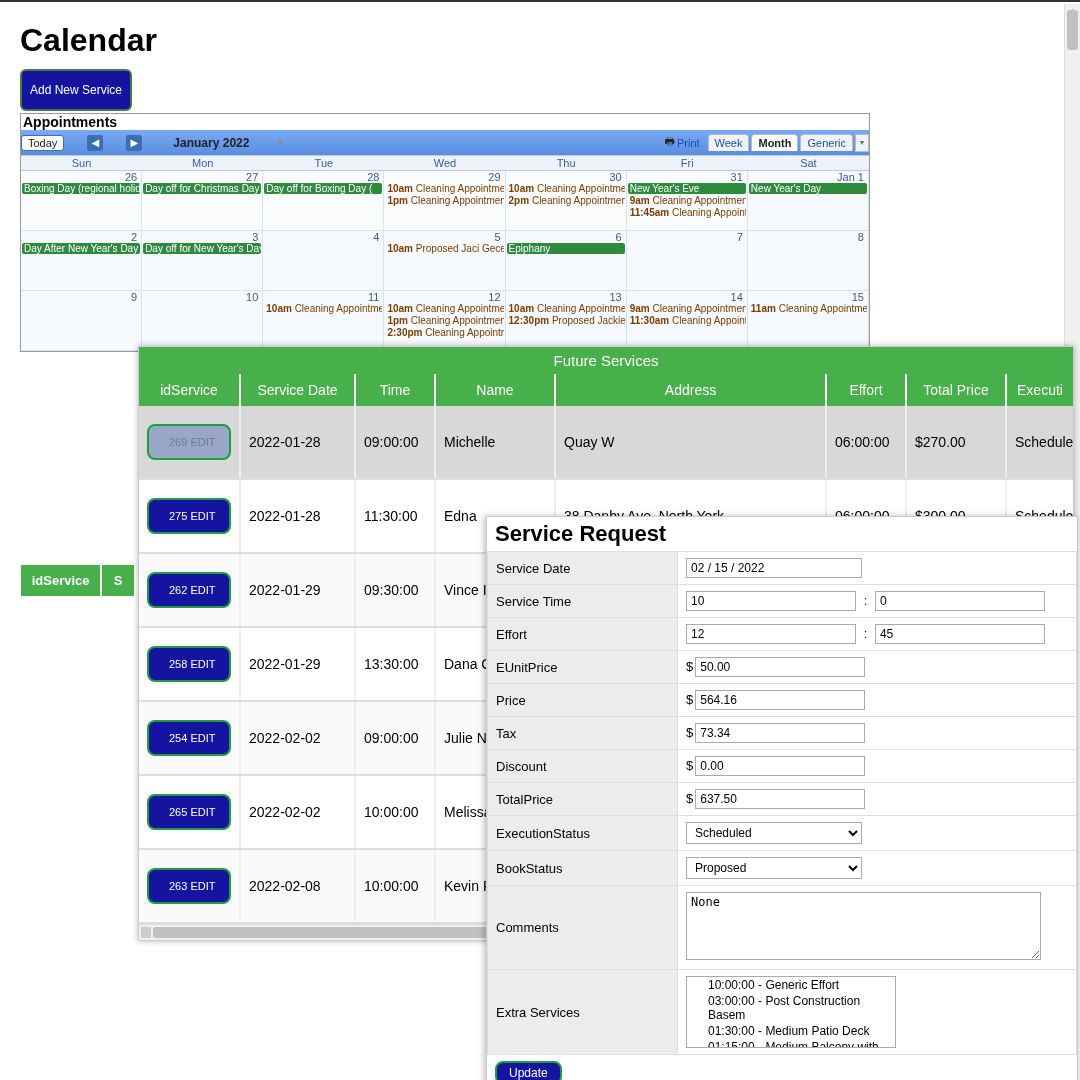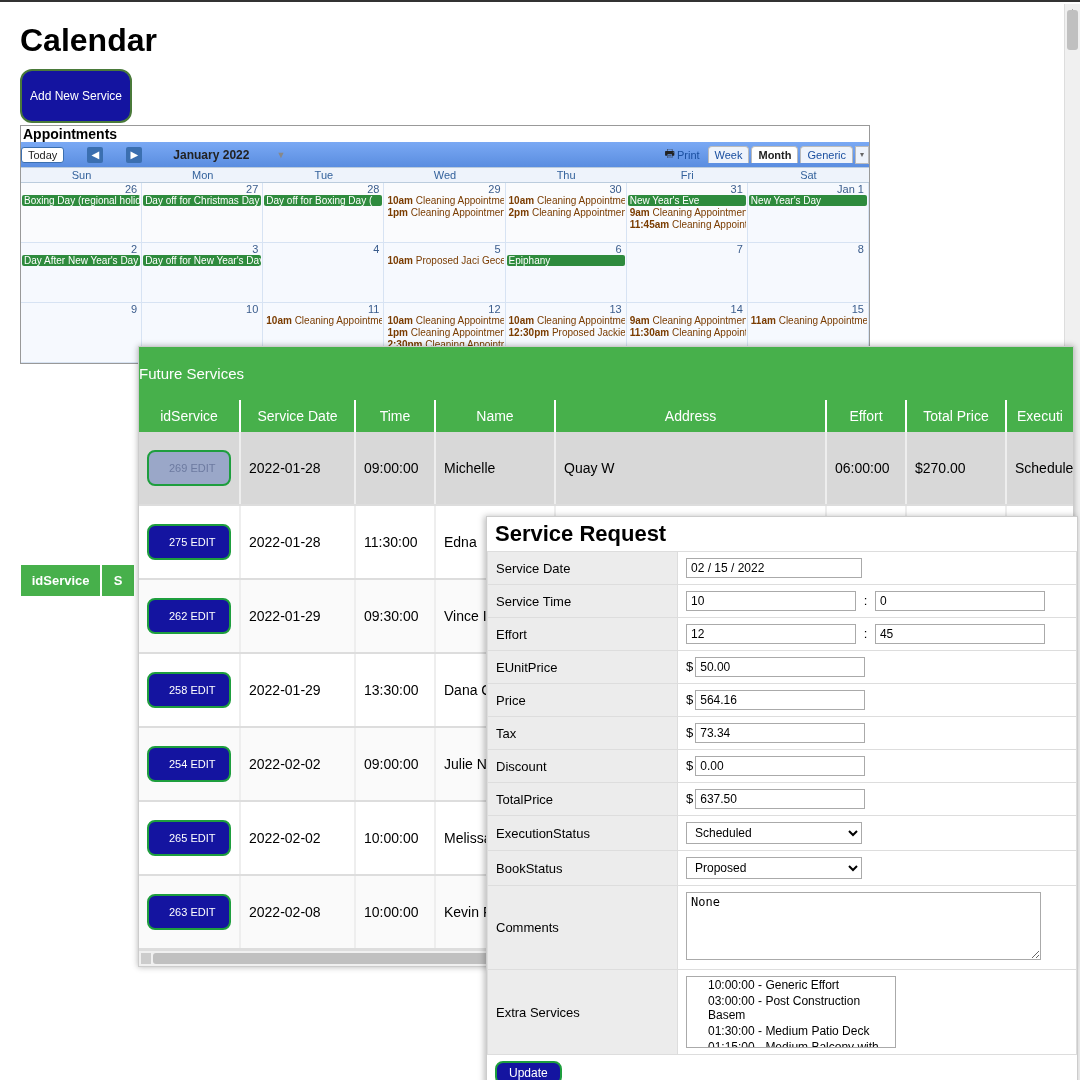--- a/index.html
+++ b/index.html
@@ -39,22 +39,22 @@
     font-weight: 900;
     font-family: 'Arial Black', Arial, sans-serif;
   }
 
   .add-btn {
     display:inline-block;
     margin-left: 20px;
     background: #1414a0;
     color: #fff;
     border: 2px solid #4a7a3a;
-    border-radius: 12px;
-    padding: 18px 8px;
+    border-radius: 6px;
+    padding: 12px 8px;
     font-size: 12px;
     cursor: pointer;
   }
 
   
   .cal-wrap {
     margin: 2px 0 0 20px;
     width: 850px;
     border: 1px solid #999;
   }
@@ -158,23 +158,23 @@
   
   .fut-wrap {
     position:absolute;
     left:138px; top:344px;
     right:6px;
     background:#fff;
     box-shadow: 0 0 6px rgba(0,0,0,0.3);
     border:1px solid #ccc;
   }
   .fut-title {
-    background:#47b04b; color:#fff; 
+    background:#47b04b; color:#fff; text-align:center;
     font-family:'Arial Black',Arial,sans-serif;
-    font-size:15px; padding:18px 0;
+    font-size:15px; padding:5px 0;
   }
   .fut-head, .fut-row {
     display:flex; width:100%;
   }
   .fut-head .c {
     background:#47b04b; color:#fff; text-align:center;
     font-family:'Arial Black',Arial,sans-serif;
     font-size:14px; padding:8px 4px;
     border-left:2px solid #fff;
   }

